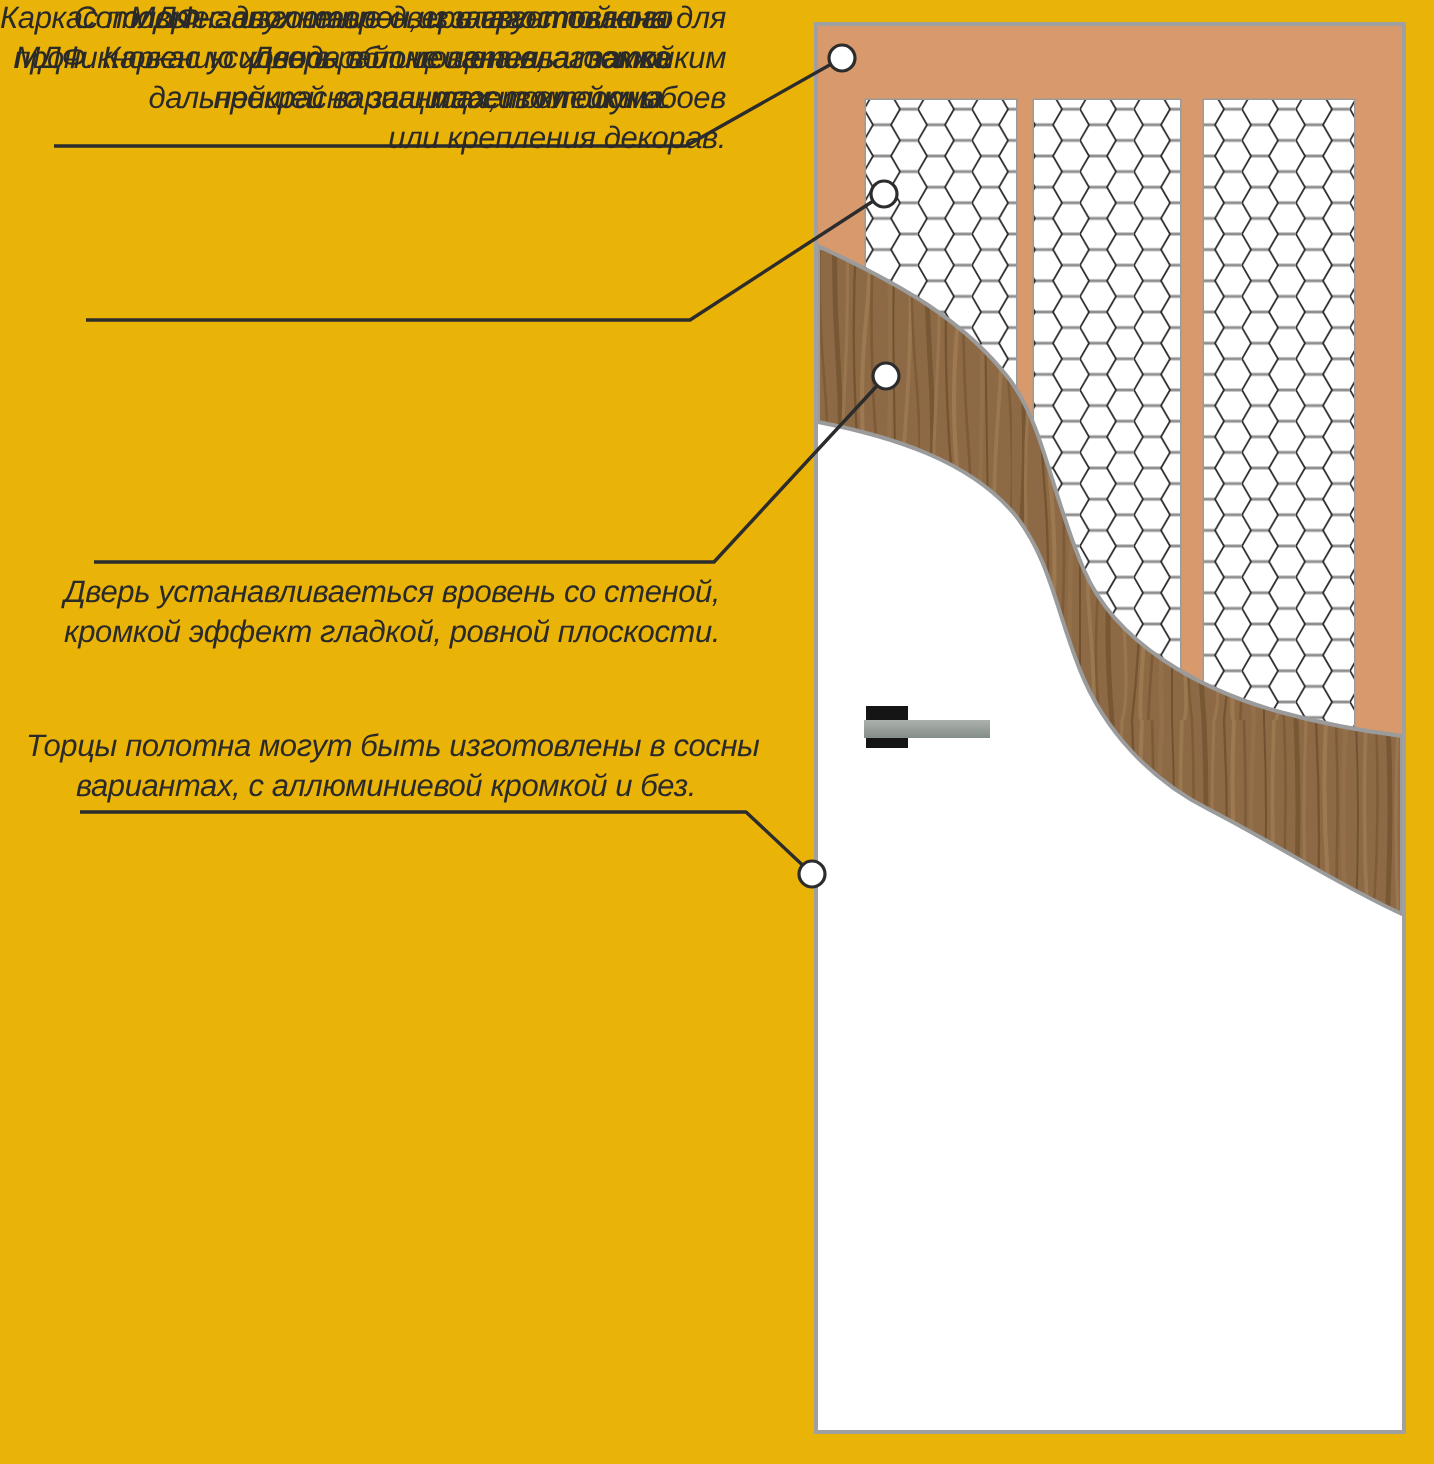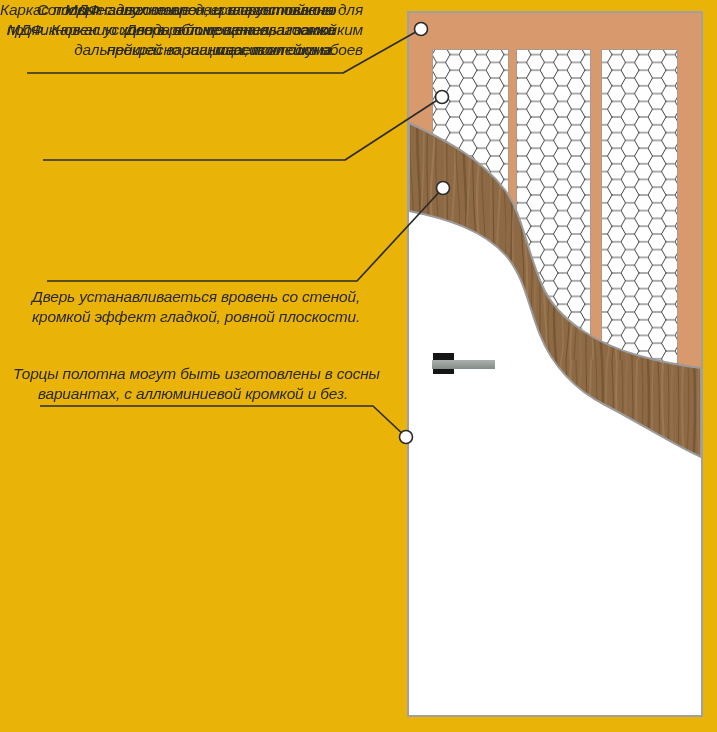--- a/index.html
+++ b/index.html
@@ -119,20 +119,21 @@
   <div class="ann right" style="left:0; top:99; width:336px;">
     <div>Сотовые заполнение двери изготовлены</div>
     <div>проникновению холода в помещение, а также</div>
     <div>прекрасно защищает от шума.</div>
   </div>
 
   <div class="ann right" style="left:0; top:201; width:363px;">
     <div>МДФ с двух сторон, и загрунтованна для</div>
     <div>Дверь облицована влагостойким</div>
     <div>дальнейшей вариантах, поклейки обоев</div>
+    <div>или крепления декорав.</div>
   </div>
 
   <div class="ann center" style="left:16px; top:287px; width:360px;">
     <div>Дверь устанавливаеться вровень со стеной,</div>
     <div>кромкой эффект гладкой, ровной плоскости.</div>
   </div>
 
   <div class="ann center" style="left:13px; top:364px; width:360px;">
     <div>Торцы полотна могут быть изготовлены в сосны</div>
     <div>вариантах, с аллюминиевой кромкой и без.</div>

